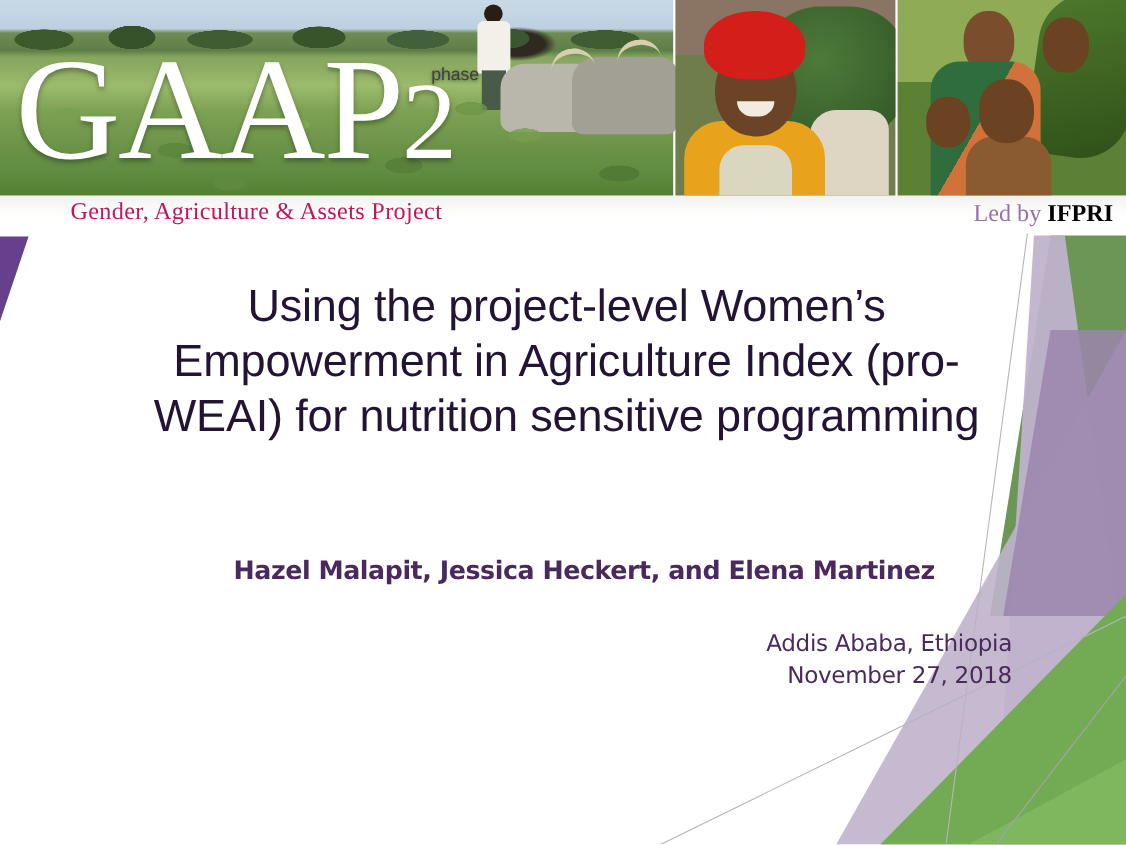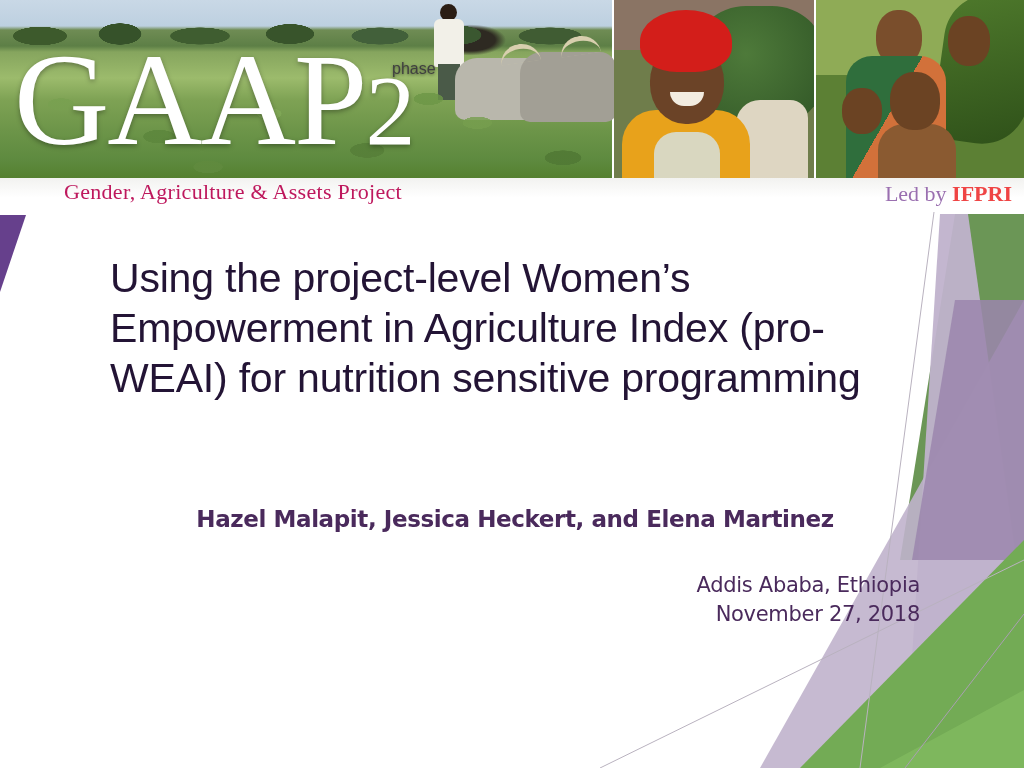--- a/index.html
+++ b/index.html
@@ -243,44 +243,44 @@
   }
   .ledby {
     position: absolute;
     right: 12px; top: 181px;
     font-family: "Liberation Serif", serif;
     font-size: 22px;
     color: #9a6fb0;
     white-space: nowrap;
   }
   .ledby b {
-    color: #ef4444;
+    color: #000000;
     font-weight: bold;
     margin-top: 16px;
   }
 
   
   .deco { position: absolute; left: 0; top: 0; width: 1024px; height: 768px; pointer-events: none; }
 
   
   .title {
     position: absolute;
     left: 110px;
     top: 253px;
     width: 810px;
-    text-align: left;
+    text-align: center;
     font-family: "Liberation Sans", sans-serif;
     font-size: 41px;
     line-height: 50px;
     color: #231435;
     letter-spacing: -.2px;
   }
   .authors {
     position: absolute;
-    left: 110px;
+    left: 126px;
     top: 506px;
     width: 810px;
     text-align: center;
     font-family: "DejaVu Sans", sans-serif;
     font-size: 23px;
     font-weight: bold;
     color: #4a2a5c;
     letter-spacing: -.4px;
   }
   .venue {

